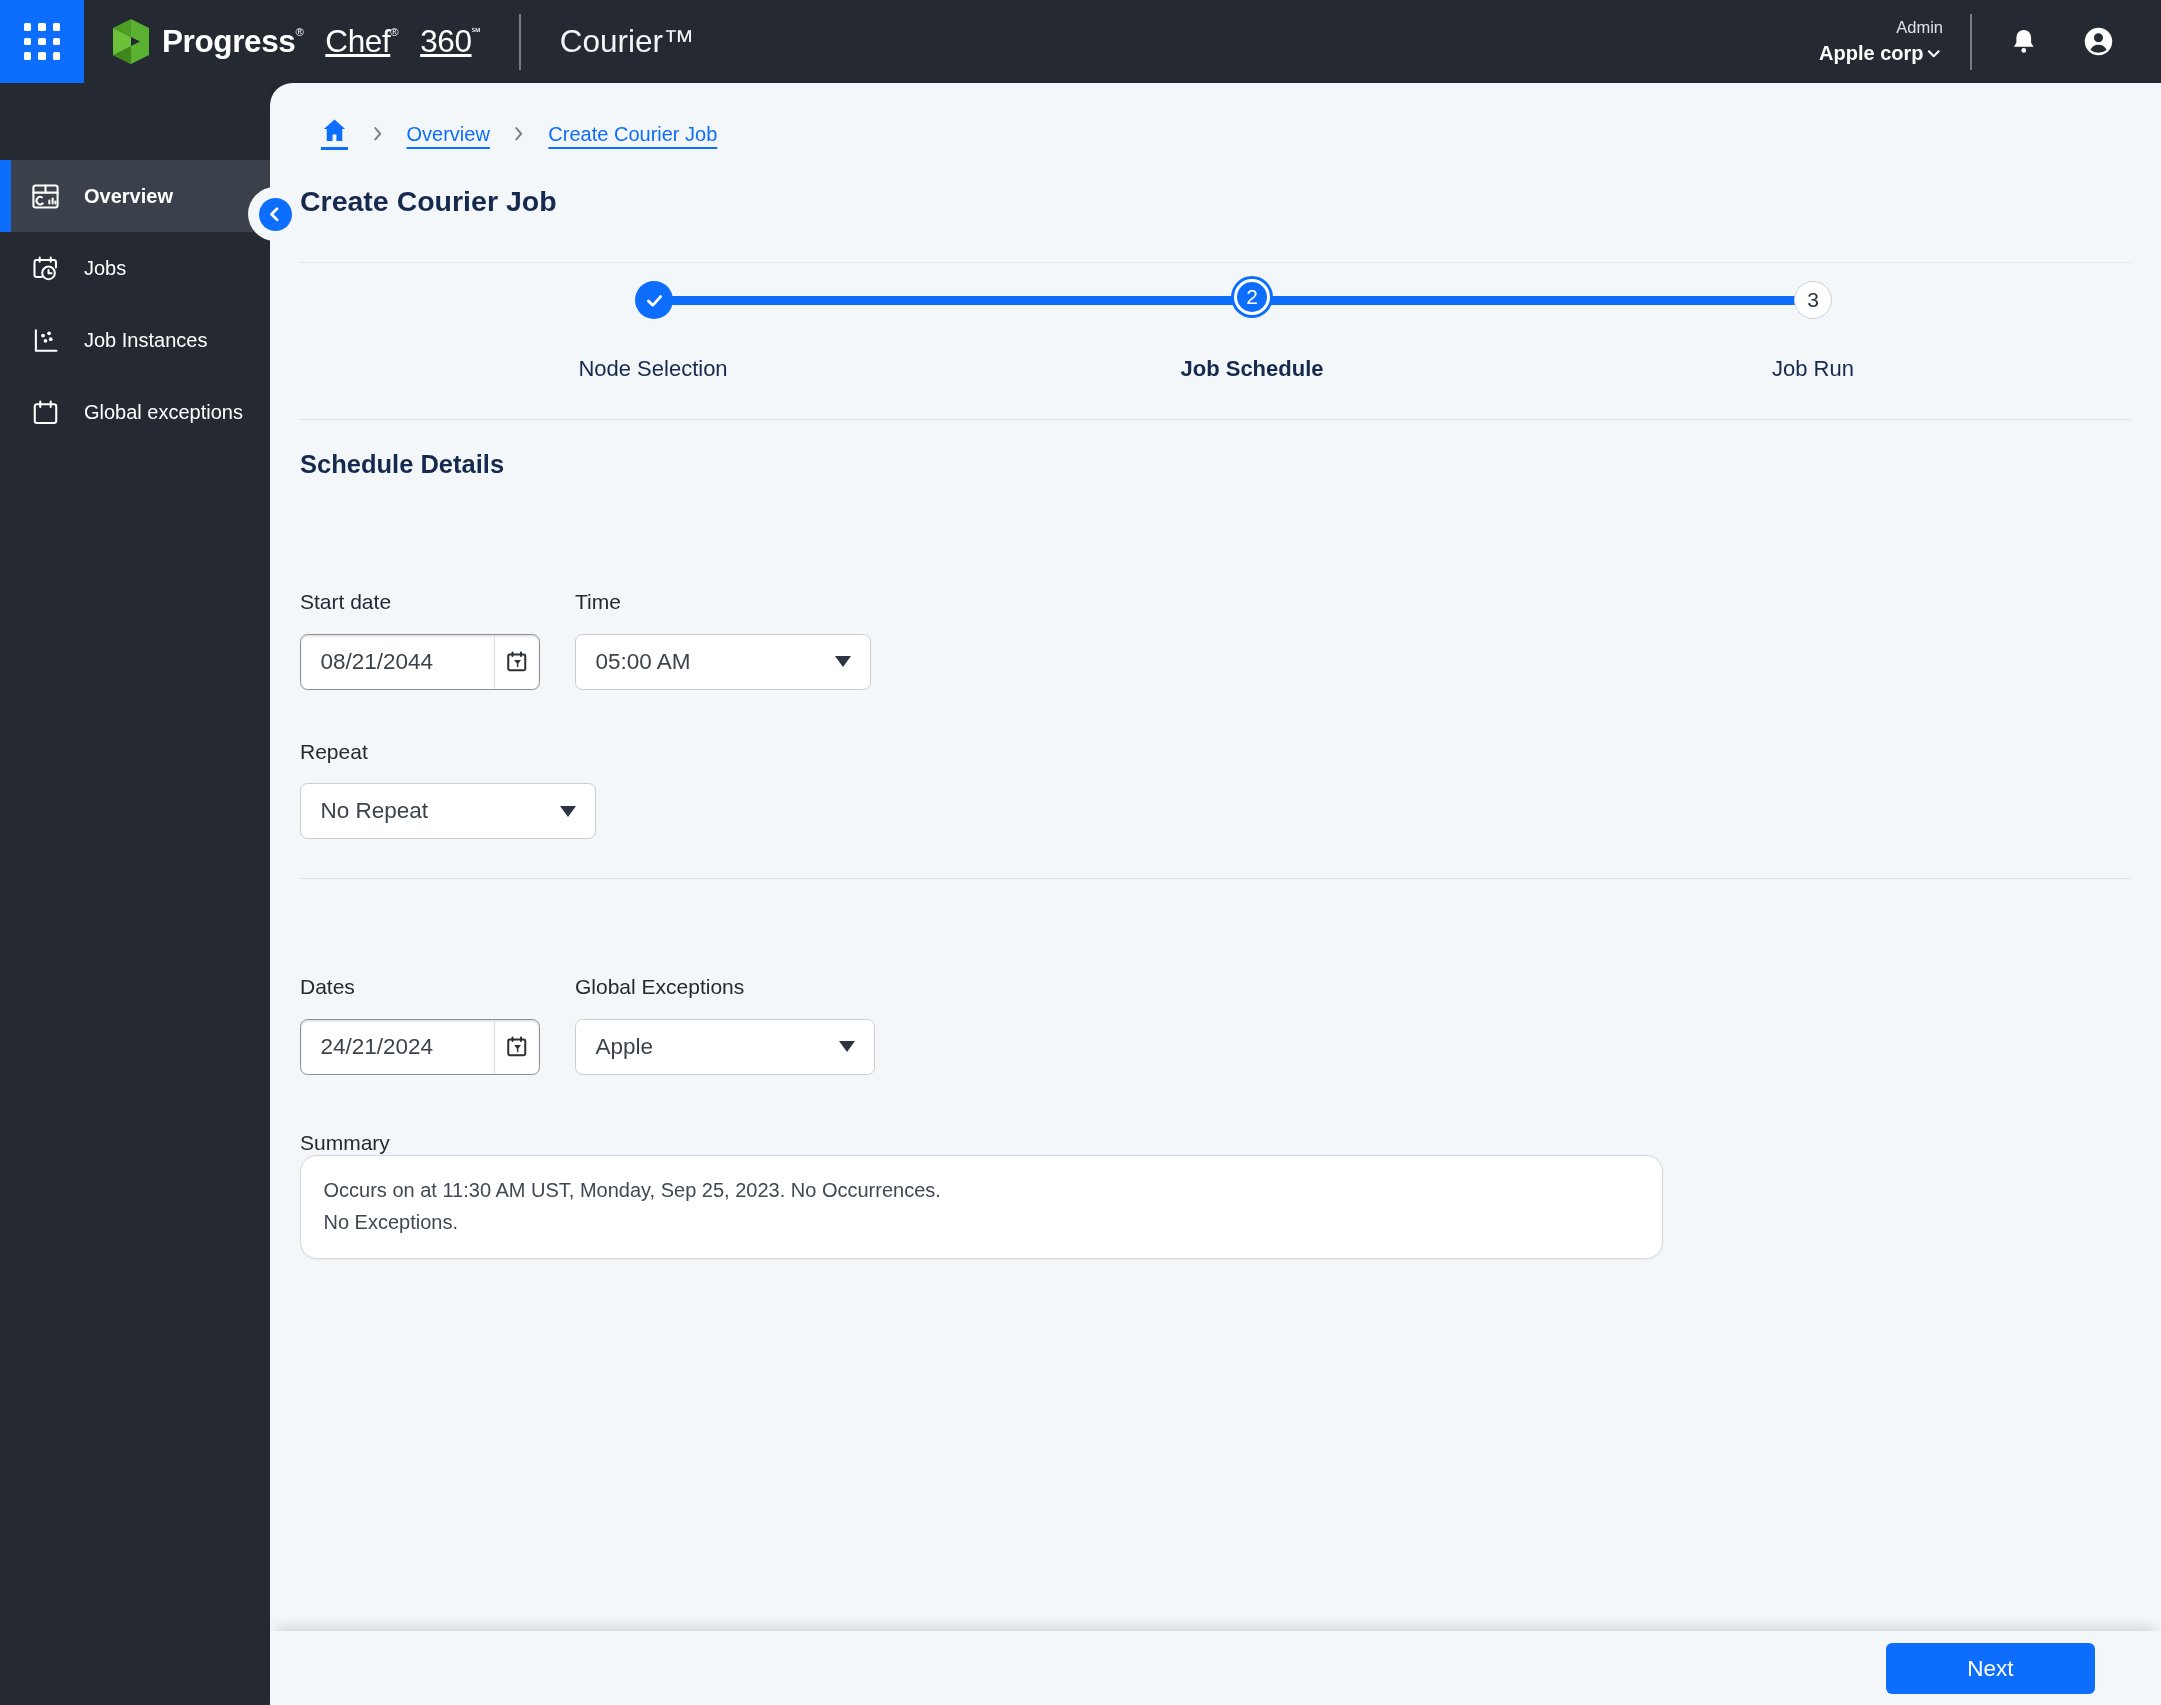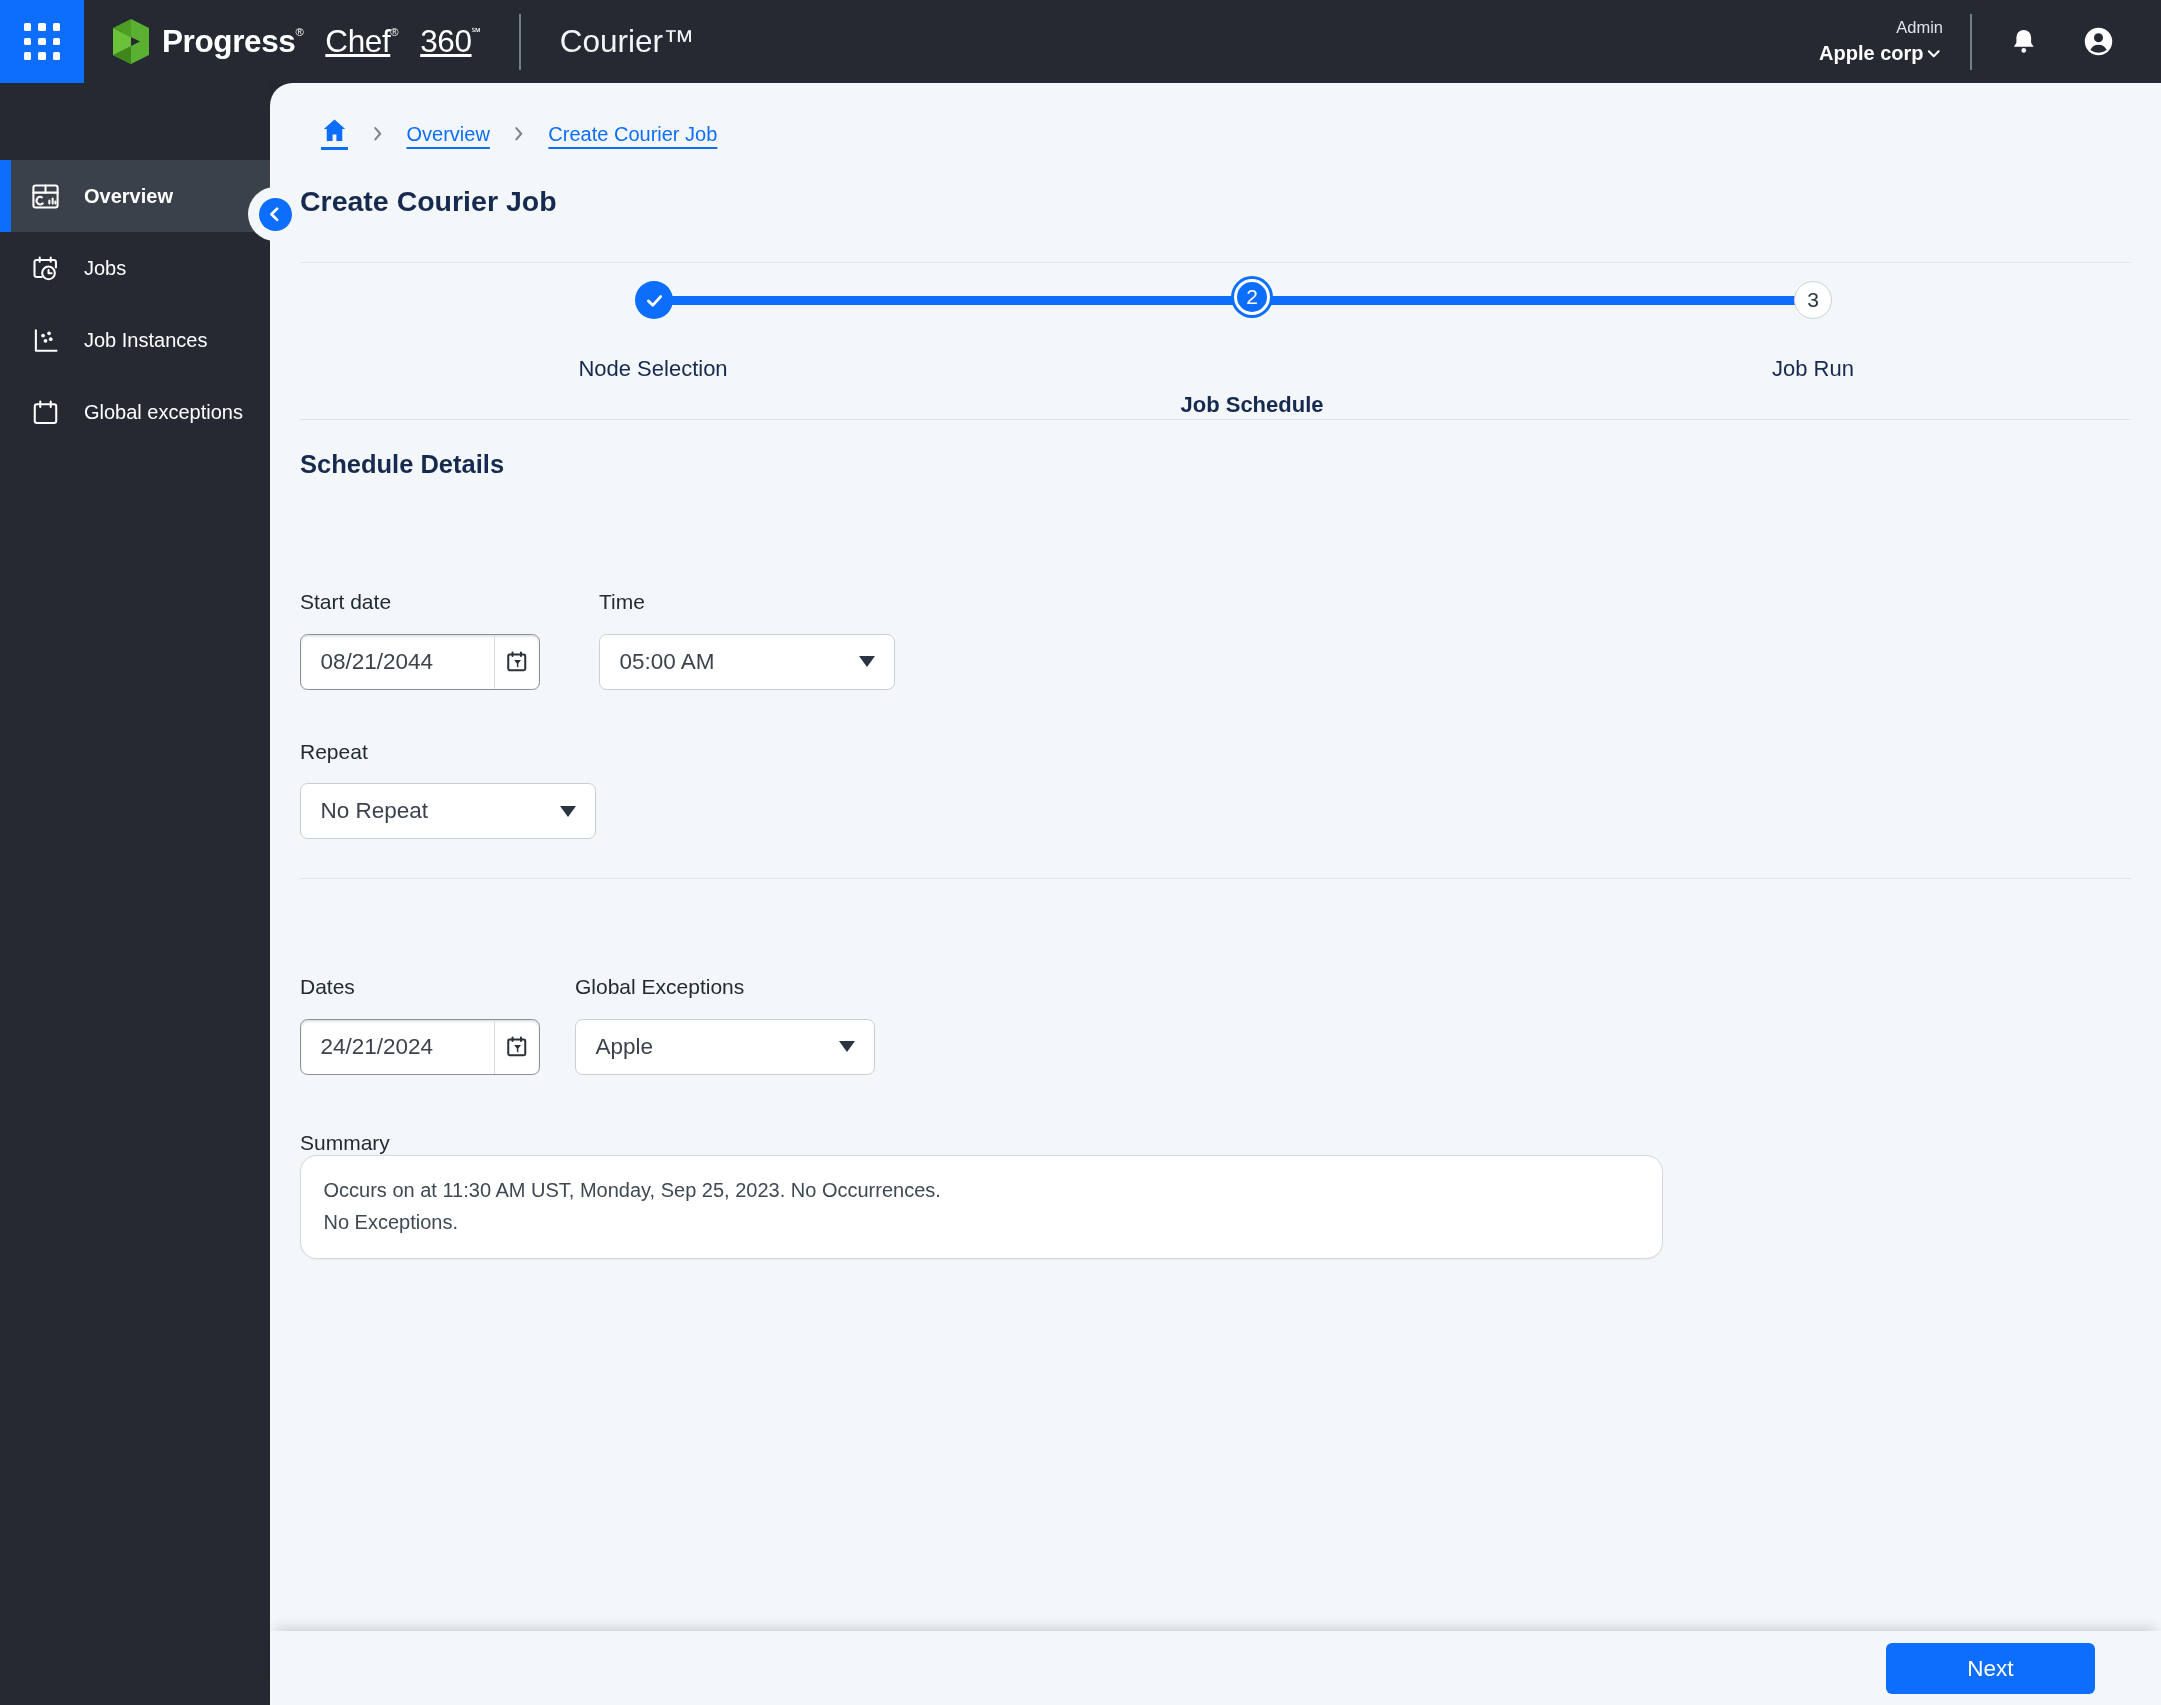--- a/index.html
+++ b/index.html
@@ -53,28 +53,28 @@
 
   
   .stepper { position: relative; margin: 0 30px; height: 156px; }
   .step-track { position: absolute; top: 33px; left: 353px; width: 1160px; height: 8.3px; background: #0d6efd; border-radius: 4.5px; }
   .step-circle { position: absolute; top: 18px; border-radius: 50%; display: flex; align-items: center; justify-content: center; }
   .step-done { left: 335px; width: 38px; height: 38px; background: #0d6efd; }
   .step-active { left: 934px; top: 15.8px; width: 36px; height: 36px; background: #0d6efd; border: 3px solid #fff; box-shadow: 0 0 0 3px #0d6efd; color: #fff; font-size: 21px; }
   .step-upcoming { left: 1494px; width: 38px; height: 38px; background: #fff; border: 1.5px solid #cdd2d8; color: #2b3440; font-size: 21px; }
   .step-label { position: absolute; top: 93px; transform: translateX(-50%); font-size: 22px; color: #16294f; white-space: nowrap; }
   .step-label.l1 { left: 353px; }
-  .step-label.l2 { left: 952px; font-weight: 700; margin-top: 36px; }
+  .step-label.l2 { left: 952px; font-weight: 700; }
   .step-label.l3 { left: 1513px; }
 
   .section-title { margin: 30px 30px 0; font-size: 25.5px; font-weight: 700; color: #16294f; }
 
   
   .form-row { display: flex; align-items: flex-end; margin: 0 30px; }
-  .row-1 { margin-top: 111px; gap: 24px; }
+  .row-1 { margin-top: 111px; }
   .row-3 { margin-top: 96px; }
   .fgroup { display: flex; flex-direction: column; }
   .flabel { font-size: 21px; color: #222a32; margin-bottom: 19.5px; }
   .ctrl { height: 56px; background: #fff; border-radius: 7.5px; font-size: 22.5px; color: #3b434d; }
   .date-ctrl { width: 240px; border: 0.8px solid #8a9098; box-shadow: inset 0 1.5px 2.3px rgba(0,0,0,0.14); display: flex; align-items: stretch; overflow: hidden; }
   .date-ctrl input { flex: 1; border: none; outline: none; background: transparent; font: inherit; color: inherit; padding-left: 19.5px; min-width: 0; }
   .date-sep { width: 0.8px; background: #d9dde2; margin: 0; }
   .cal-btn { width: 44px; display: flex; align-items: center; justify-content: center; border: none; background: transparent; cursor: pointer; }
   .select-ctrl { border: 0.8px solid #c9ced4; display: flex; align-items: center; justify-content: space-between; padding: 0 19.5px; cursor: pointer; }
   .caret { width: 0; height: 0; border-left: 8.3px solid transparent; border-right: 8.3px solid transparent; border-top: 11.3px solid #2b3440; flex: 0 0 auto; margin-left: 15px; }

